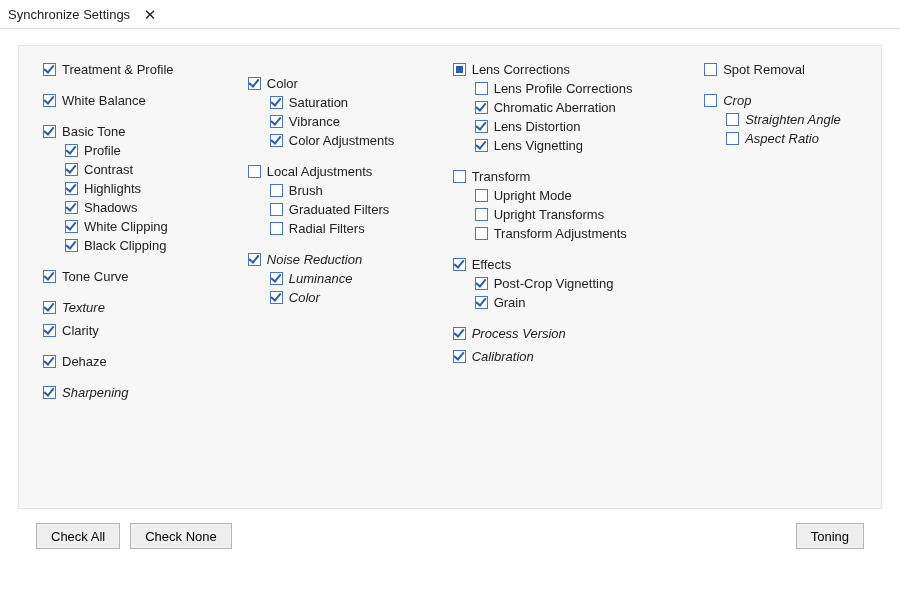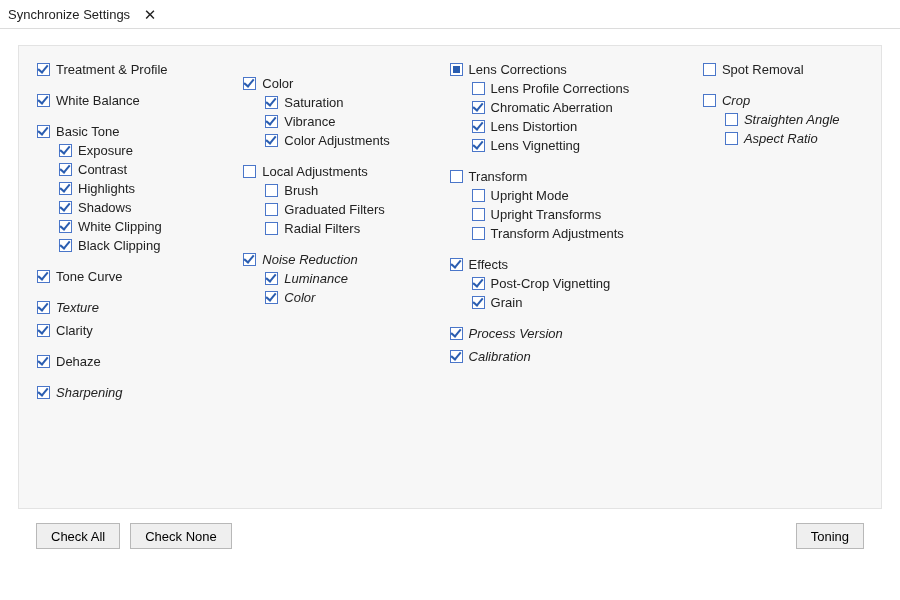--- a/index.html
+++ b/index.html
@@ -33,21 +33,21 @@
     line-height: 1;
     cursor: pointer;
     font-family: Arial, sans-serif;
   }
   .body {
     padding: 16px 18px 12px 18px;
   }
   .panel {
     border: 1px solid #e3e3e3;
     background: #f7f7f7;
-    padding: 14px 18px 40px 18px;
+    padding: 14px 18px 40px 24px;
     height: 464px;
     box-sizing: border-box;
     display: flex;
     gap: 18px;
   }
   .col {
     display: flex;
     flex-direction: column;
   }
   .col1 { width: 200px; }
@@ -142,21 +142,21 @@
             <span class="lbl">White Balance</span>
           </div>
         </div>
         <div class="grp">
           <div class="row">
             <span class="cb checked"></span>
             <span class="lbl">Basic Tone</span>
           </div>
           <div class="row child">
             <span class="cb checked"></span>
-            <span class="lbl">Exposure</span>
+            <span class="lbl">Profile</span>
           </div>
           <div class="row child">
             <span class="cb checked"></span>
             <span class="lbl">Contrast</span>
           </div>
           <div class="row child">
             <span class="cb checked"></span>
             <span class="lbl">Highlights</span>
           </div>
           <div class="row child">

